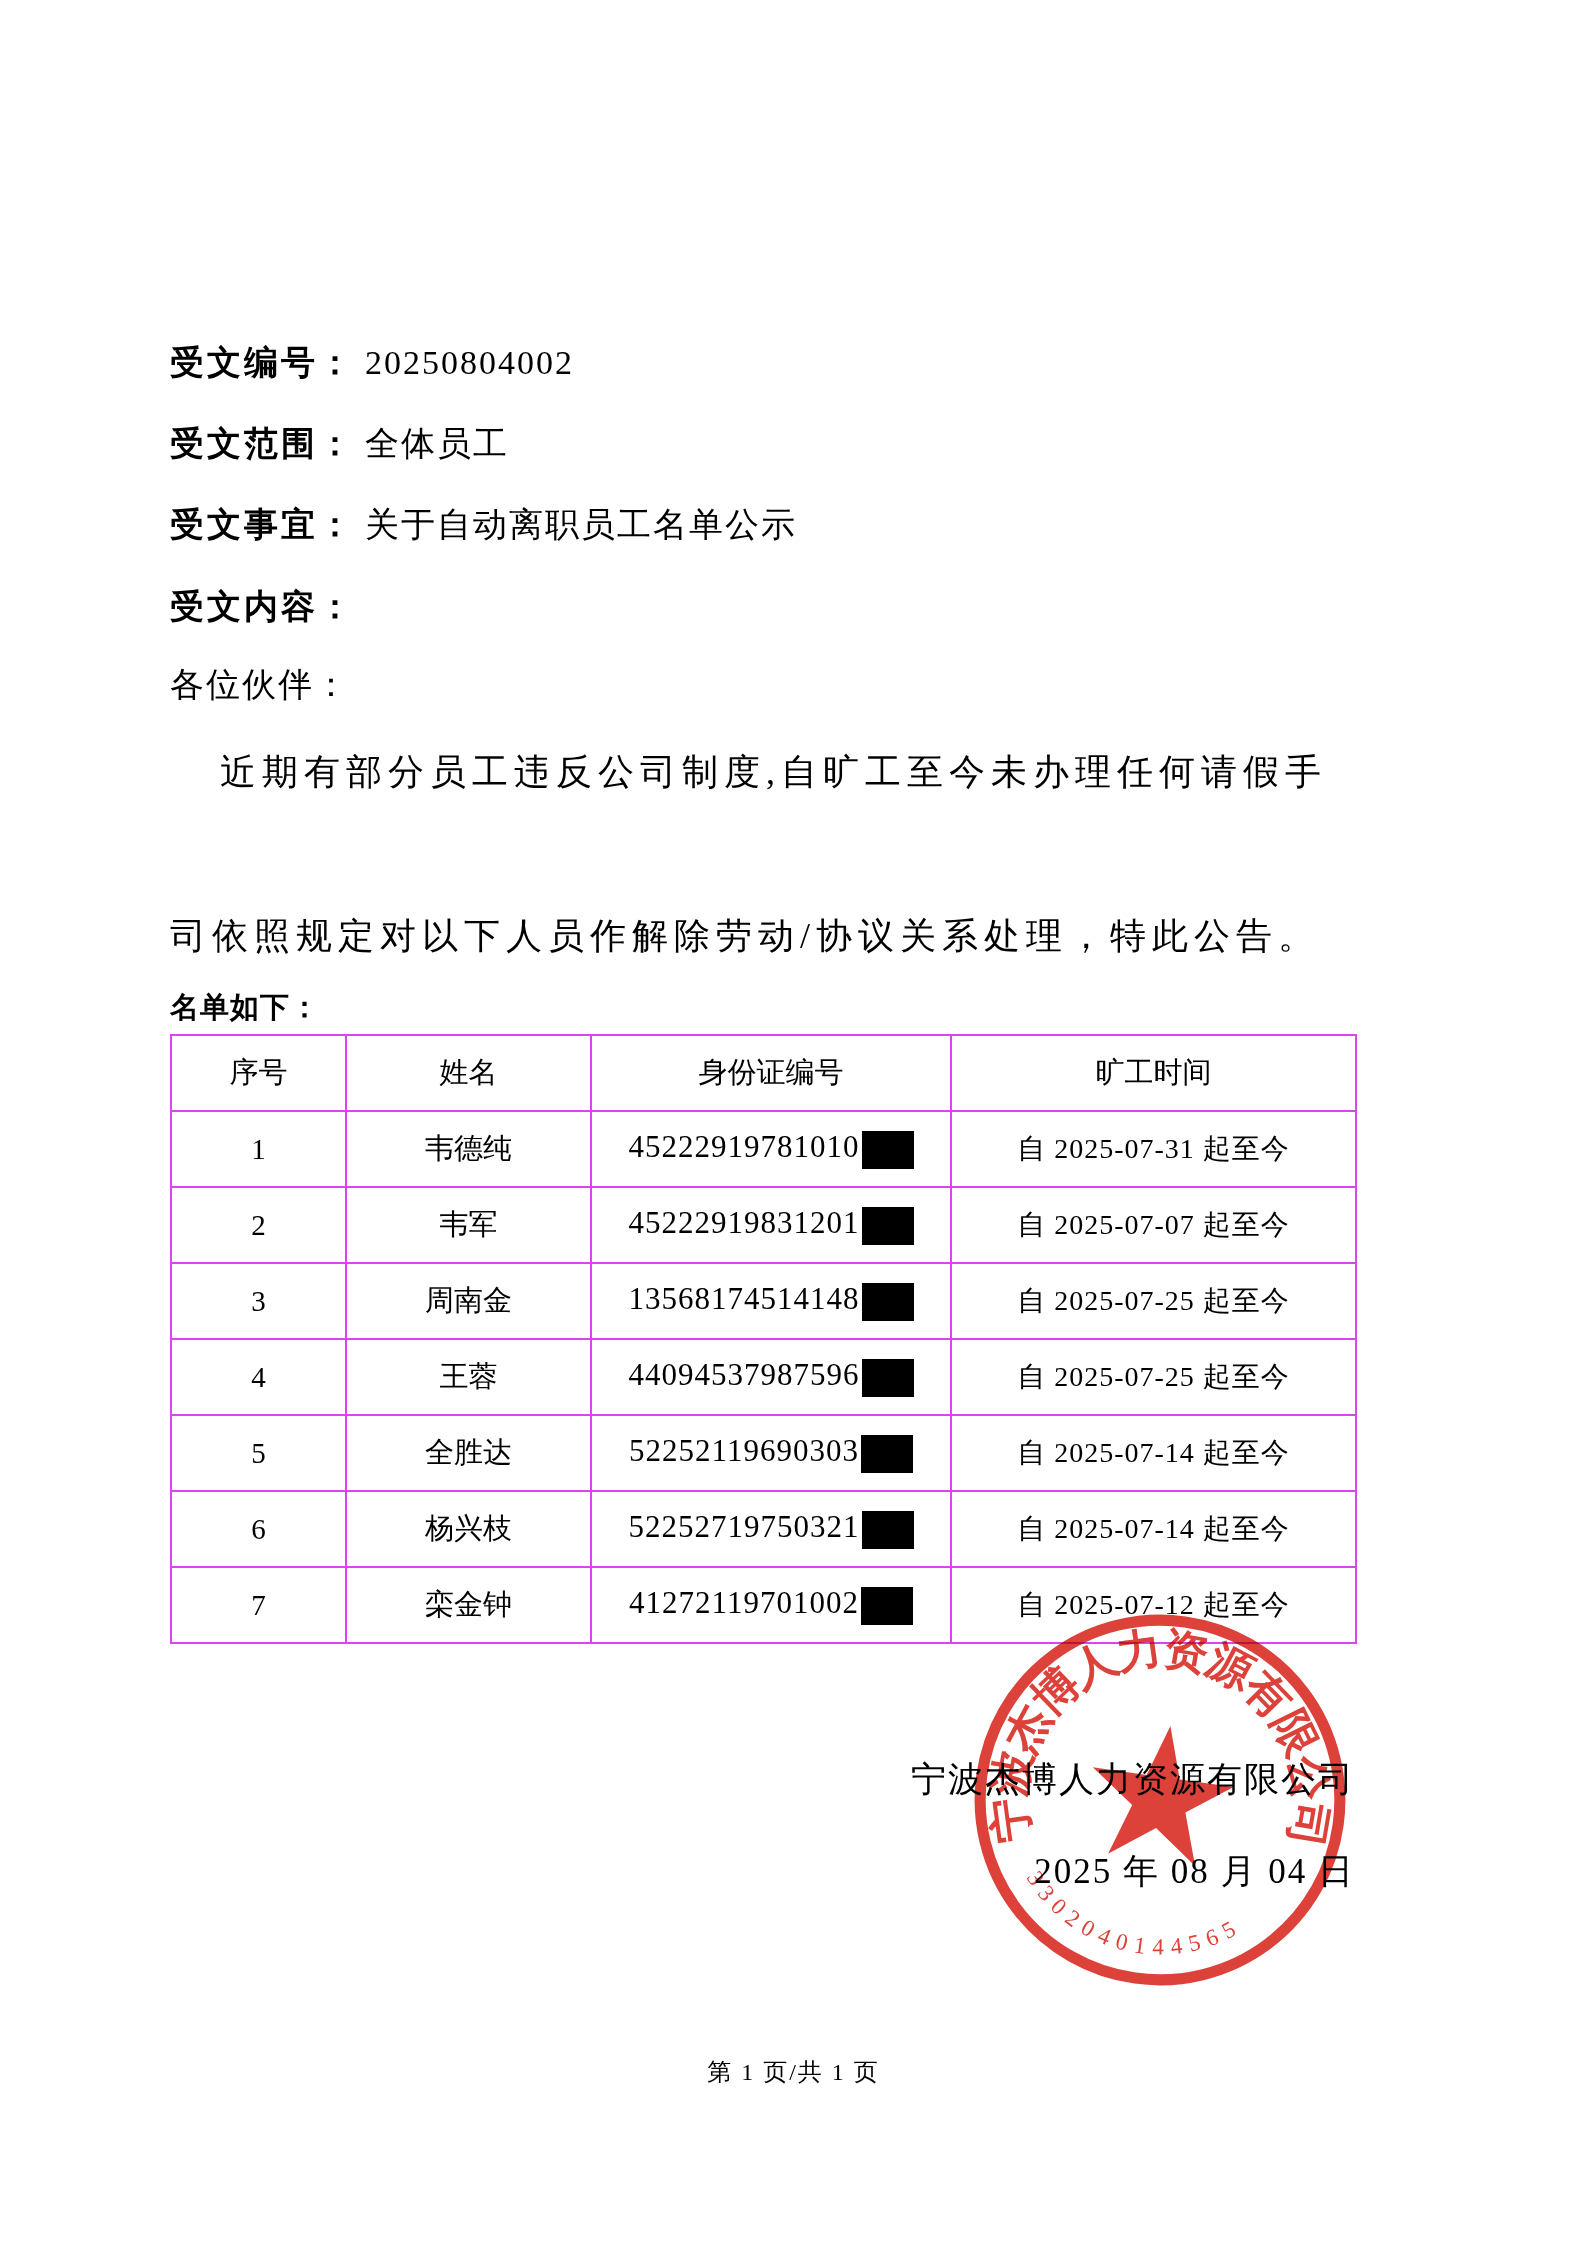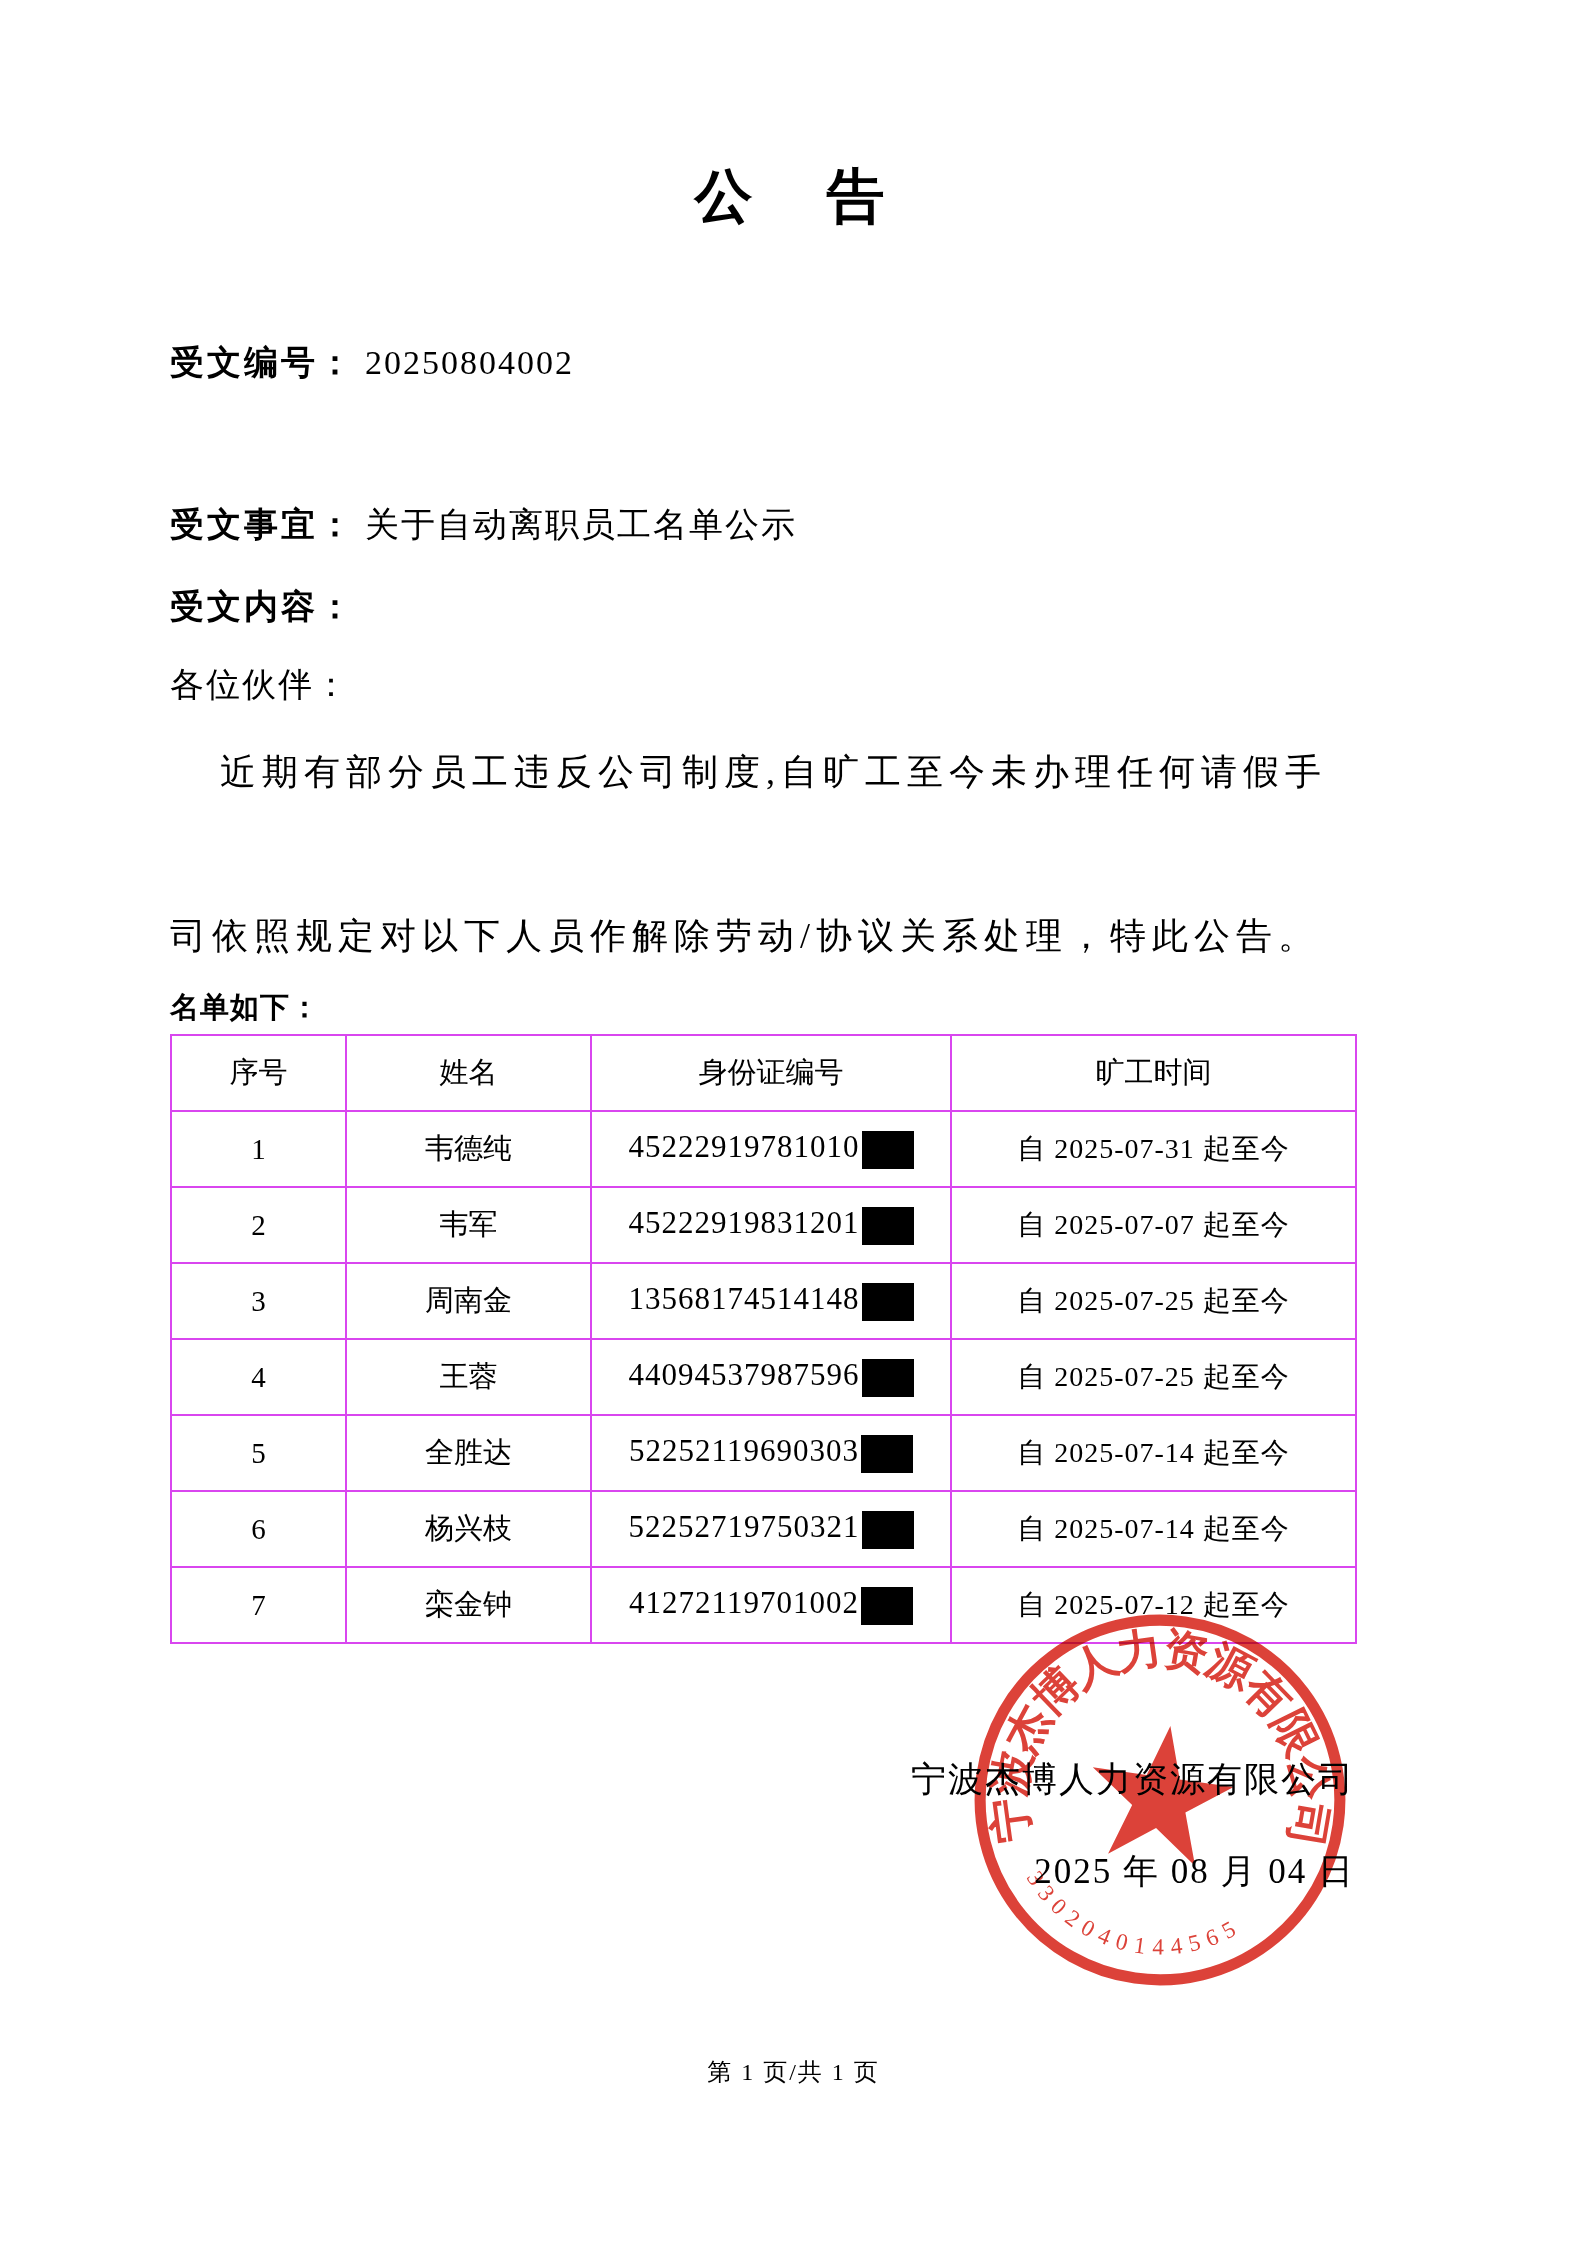--- a/index.html
+++ b/index.html
@@ -87,24 +87,26 @@
     top:2056px; left:0; width:100%;
     text-align:center;
     font-size:24px; letter-spacing:2px;
   }
 </style>
 </head>
 <body>
 
 <div class="page">
 
-  <div class="abs doc-title">公　告</div>
 
   <div class="abs field f1">
     <span class="lbl">受文编号：</span><span class="val">20250804002</span>
+  </div>
+  <div class="abs field f2">
+    <span class="lbl">受文范围：</span><span class="val">全体员工</span>
   </div>
   <div class="abs field f3">
     <span class="lbl">受文事宜：</span><span class="val">关于自动离职员工名单公示</span>
   </div>
   <div class="abs field f4">
     <span class="lbl">受文内容：</span><span class="val"></span>
   </div>
 
   <div class="abs salutation">各位伙伴：</div>
 

